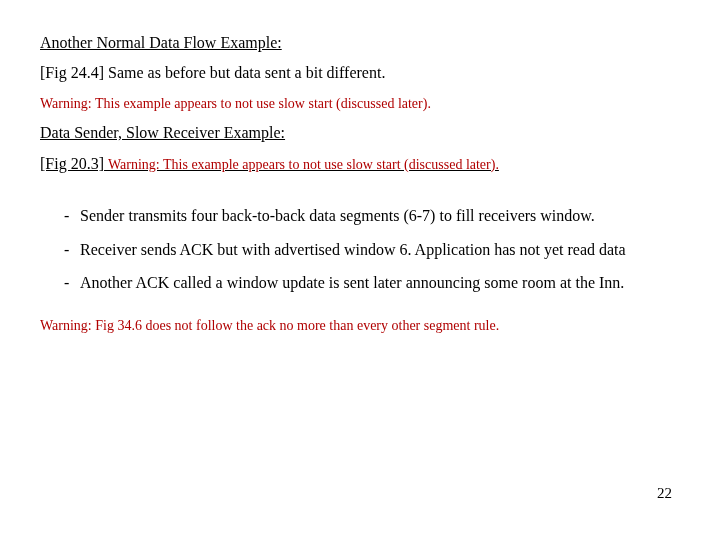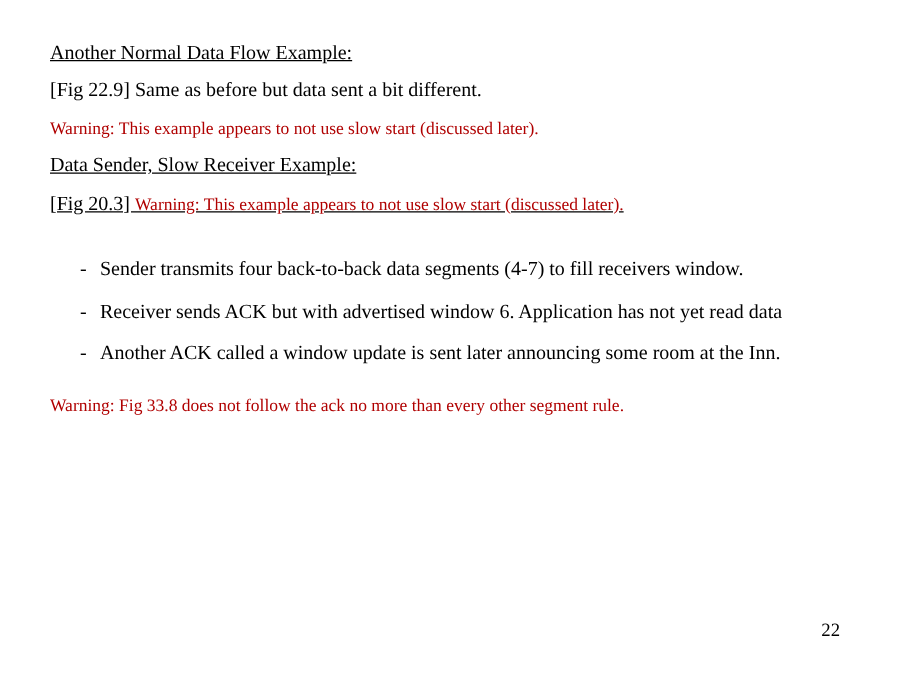--- a/index.html
+++ b/index.html
@@ -60,55 +60,55 @@
     display: block;
   }
   .footer-warning {
     color: #b00000;
     font-size: 14px;
     margin-top: 18px;
   }
   .pagenum {
     position: absolute;
     right: 48px;
-    bottom: 26px;
+    bottom: 38px;
     font-size: 15px;
   }
   .sp {
     height: 6px;
   }
 </style>
 </head>
 <body>
 
 <div class="page">
 
   <div class="line heading">Another Normal Data Flow Example:</div>
 
-  <div class="line">[Fig 22.9] Same as before but data sent a bit different.</div>
+  <div class="line">[Fig 24.4] Same as before but data sent a bit different.</div>
 
   <div class="warning">Warning: This example appears to not use slow start (discussed later).</div>
 
   <div class="line heading">Data Sender, Slow Receiver Example:</div>
 
   <div class="mixline">
     <span>[Fig 20.3] </span><span class="warning-inline">Warning: This example appears to not use slow start (discussed later).</span>
   </div>
 
   <div class="sp"></div>
 
   <ul class="dashlist">
     <li>
-        <span class="wrap">Sender transmits four back-to-back data segments (4-7) to fill receivers window.</span>
+        <span class="wrap">Sender transmits four back-to-back data segments (6-7) to fill receivers window.</span>
       </li>
     <li>
         <span class="wrap">Receiver sends ACK but with advertised window 6. Application has not yet read data</span>
       </li>
     <li>
         <span class="wrap">Another ACK called a window update is sent later announcing some room at the Inn.</span>
       </li>
   </ul>
 
-  <div class="footer-warning">Warning: Fig 33.8 does not follow the ack no more than every other segment rule.</div>
+  <div class="footer-warning">Warning: Fig 34.6 does not follow the ack no more than every other segment rule.</div>
 
   <div class="pagenum">22</div>
 
 </div>
 
 </body></html>

